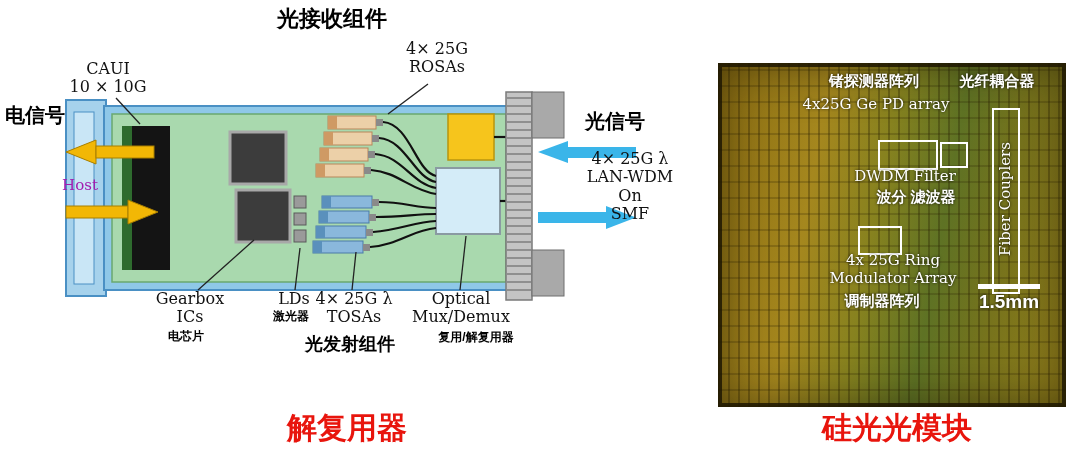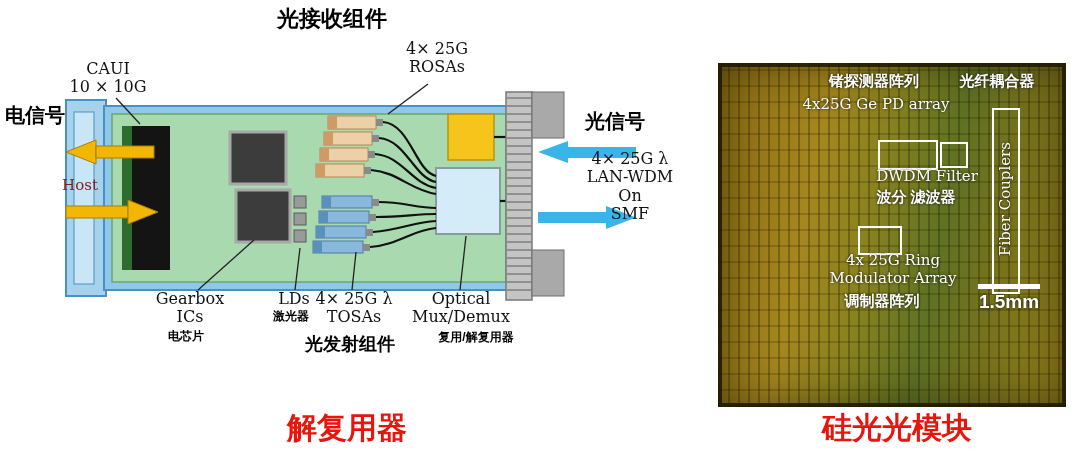--- a/index.html
+++ b/index.html
@@ -4,21 +4,21 @@
 <style>
   html,body{margin:0;padding:0;background:#ffffff;}
   .stage{
     position:relative;width:1080px;height:452px;background:#ffffff;overflow:hidden;
     font-family:"Liberation Sans",sans-serif;color:#111;
   }
   .diagram-svg{position:absolute;left:0;top:0;width:1080px;height:452px;}
   .lbl{position:absolute;transform:translateX(-50%);white-space:nowrap;text-align:center;line-height:1.15;}
   .lbl-left{position:absolute;white-space:nowrap;text-align:left;line-height:1.15;}
   .serif{font-family:"DejaVu Serif",serif;font-size:16px;color:#111;}
-  .serif-sm{font-family:"DejaVu Serif",serif;font-size:15px;color:#7f1d1d;}
+  .serif-sm{font-family:"DejaVu Serif",serif;font-size:15px;color:#a21caf;}
   .cn{font-family:"Liberation Sans",sans-serif;font-weight:bold;color:#000;}
   .cn-20{font-size:20px;}
   .cn-22{font-size:22px;}
   .cn-17{font-size:12px;}
   .caption{position:absolute;transform:translateX(-50%);white-space:nowrap;
     font-family:"Liberation Sans",sans-serif;font-weight:bold;font-size:30px;color:#e8150d;}
   
   .chip{
     position:absolute;left:718px;top:63px;width:348px;height:344px;
     background-color:#7a6614;
@@ -215,21 +215,21 @@
   <div class="caption" style="left:897px;top:408px;">硅光光模块</div>
 
   <div class="chip">
     <div class="wlabel wcn" style="left:156px;top:9px;">锗探测器阵列</div>
     <div class="wlabel wcn" style="left:279px;top:9px;">光纤耦合器</div>
     <div class="wlabel wserif" style="left:158px;top:33px;">4x25G Ge PD array</div>
 
     <div class="wbox" style="left:160px;top:77px;width:56px;height:26px;"></div>
     <div class="wbox" style="left:222px;top:79px;width:24px;height:22px;"></div>
 
-    <div class="wlabel wserif" style="left:209px;top:105px;text-align:right;">DWDM Filter</div>
+    <div class="wlabel wserif" style="left:187px;top:105px;text-align:right;">DWDM Filter</div>
     <div class="wlabel wcn" style="left:198px;top:125px;">波分 滤波器</div>
 
     <div class="wbox" style="left:274px;top:45px;width:24px;height:182px;"></div>
     <div class="vtext" style="left:287px;top:136px;">Fiber Couplers</div>
 
     <div class="wbox" style="left:140px;top:163px;width:40px;height:25px;"></div>
     <div class="wlabel wserif" style="left:175px;top:189px;">4x 25G Ring</div>
     <div class="wlabel wserif" style="left:175px;top:207px;">Modulator Array</div>
     <div class="wlabel wcn" style="left:164px;top:229px;">调制器阵列</div>
 

